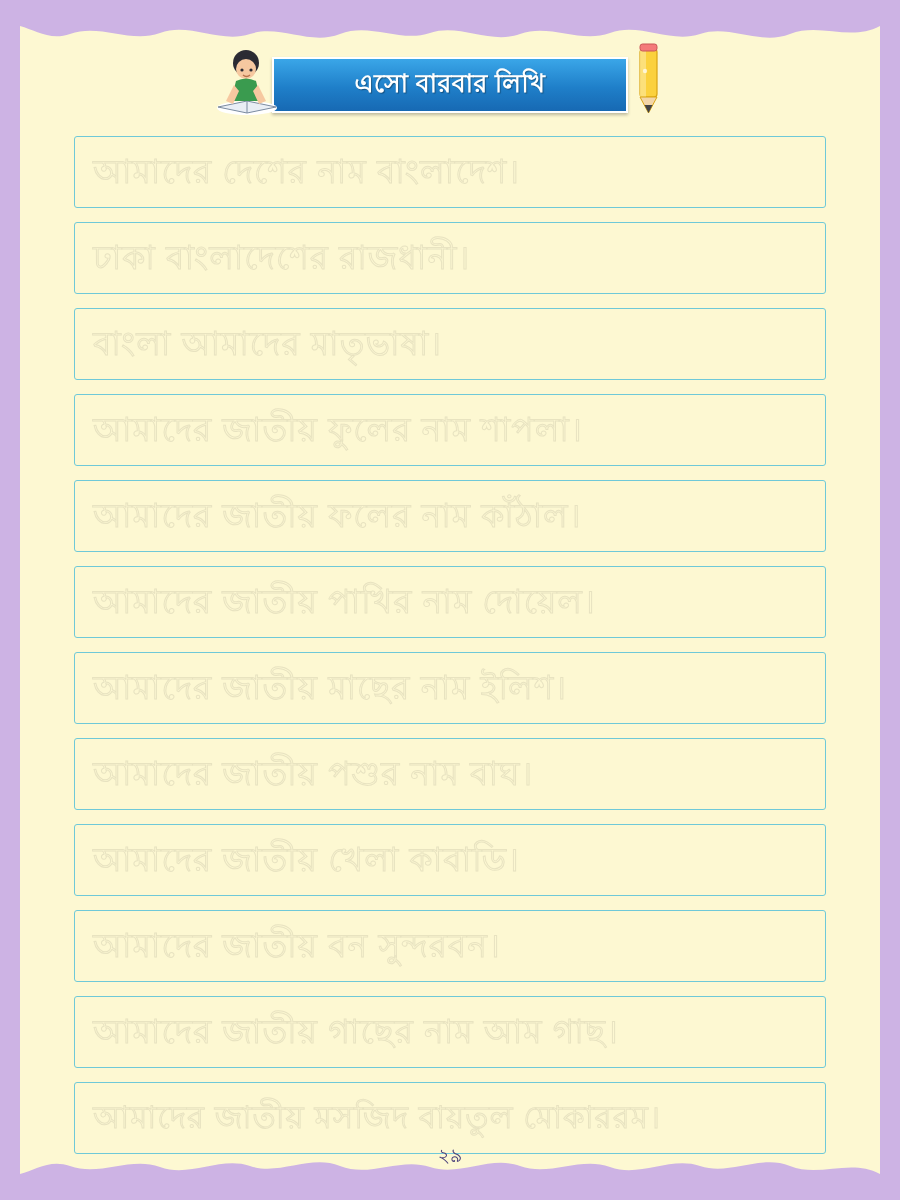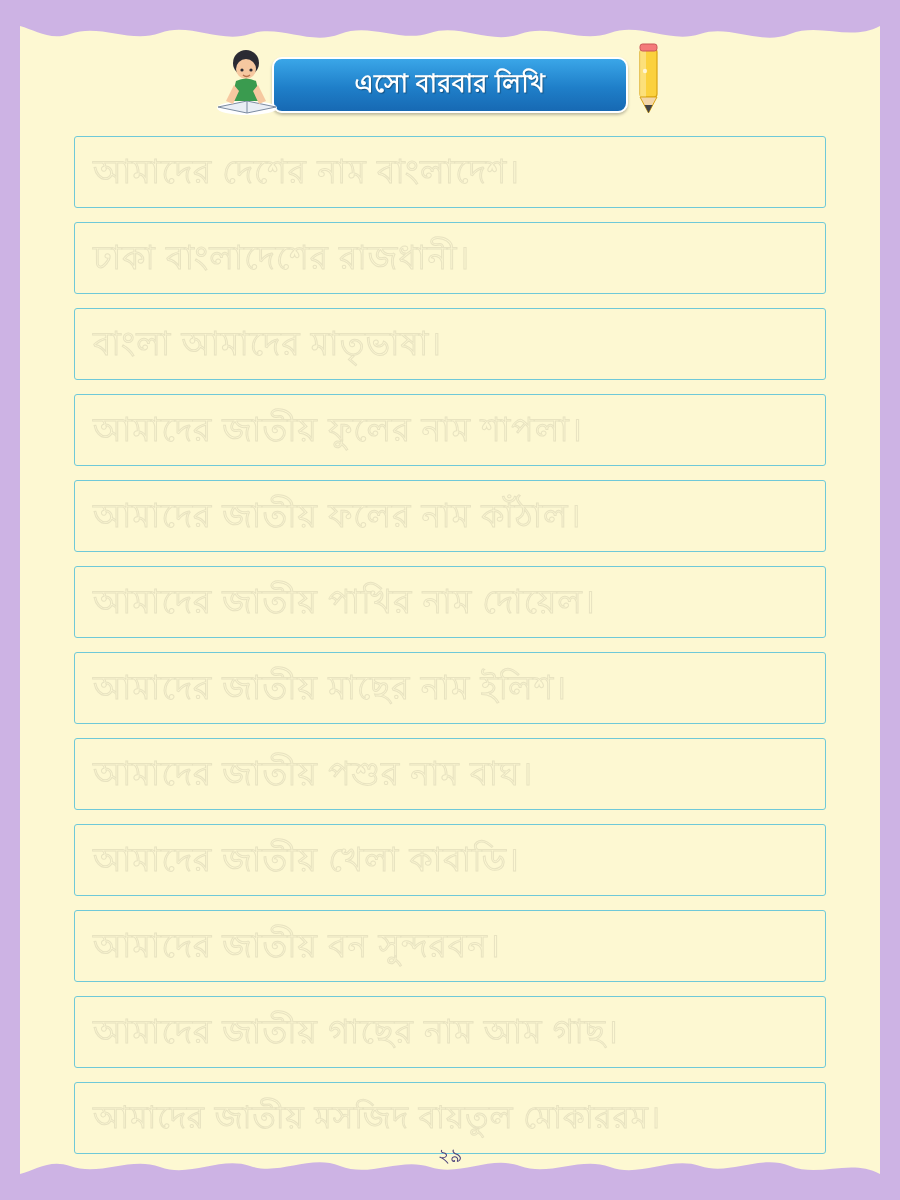--- a/index.html
+++ b/index.html
@@ -65,21 +65,21 @@
   }
   .banner {
     position: relative;
     display: flex;
     align-items: center;
     justify-content: center;
     height: 52px;
     padding: 0 26px 0 26px;
     background: linear-gradient(180deg, #3aa6e8 0%, #1f7fc9 55%, #1769b3 100%);
     border: 2px solid #ffffff;
-    border-radius: 10px;
+    border-radius: 0;
     box-shadow: 0 2px 3px rgba(0,0,0,0.25);
     min-width: 300px;
   }
   .banner-title {
     color: #ffffff;
     font-size: 25px;
     font-weight: bold;
     letter-spacing: 0.5px;
     text-shadow: 1px 1px 1px rgba(0,0,0,0.35);
     white-space: nowrap;

